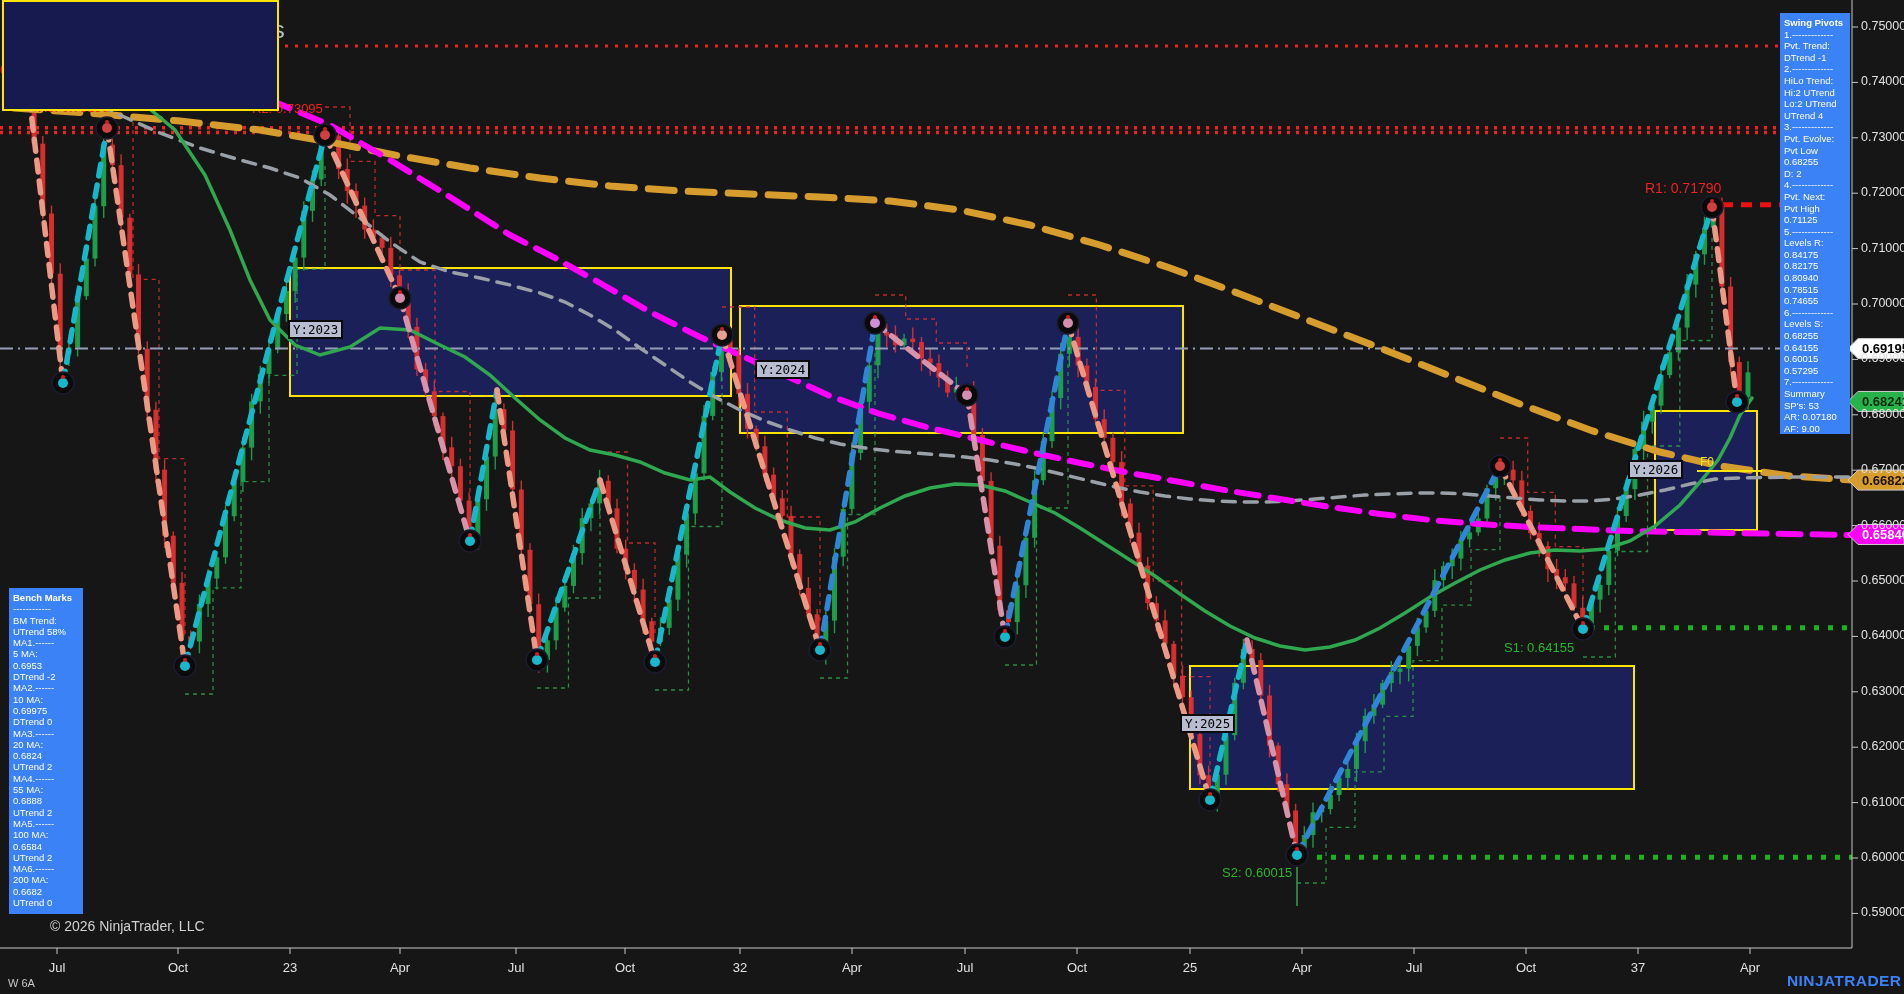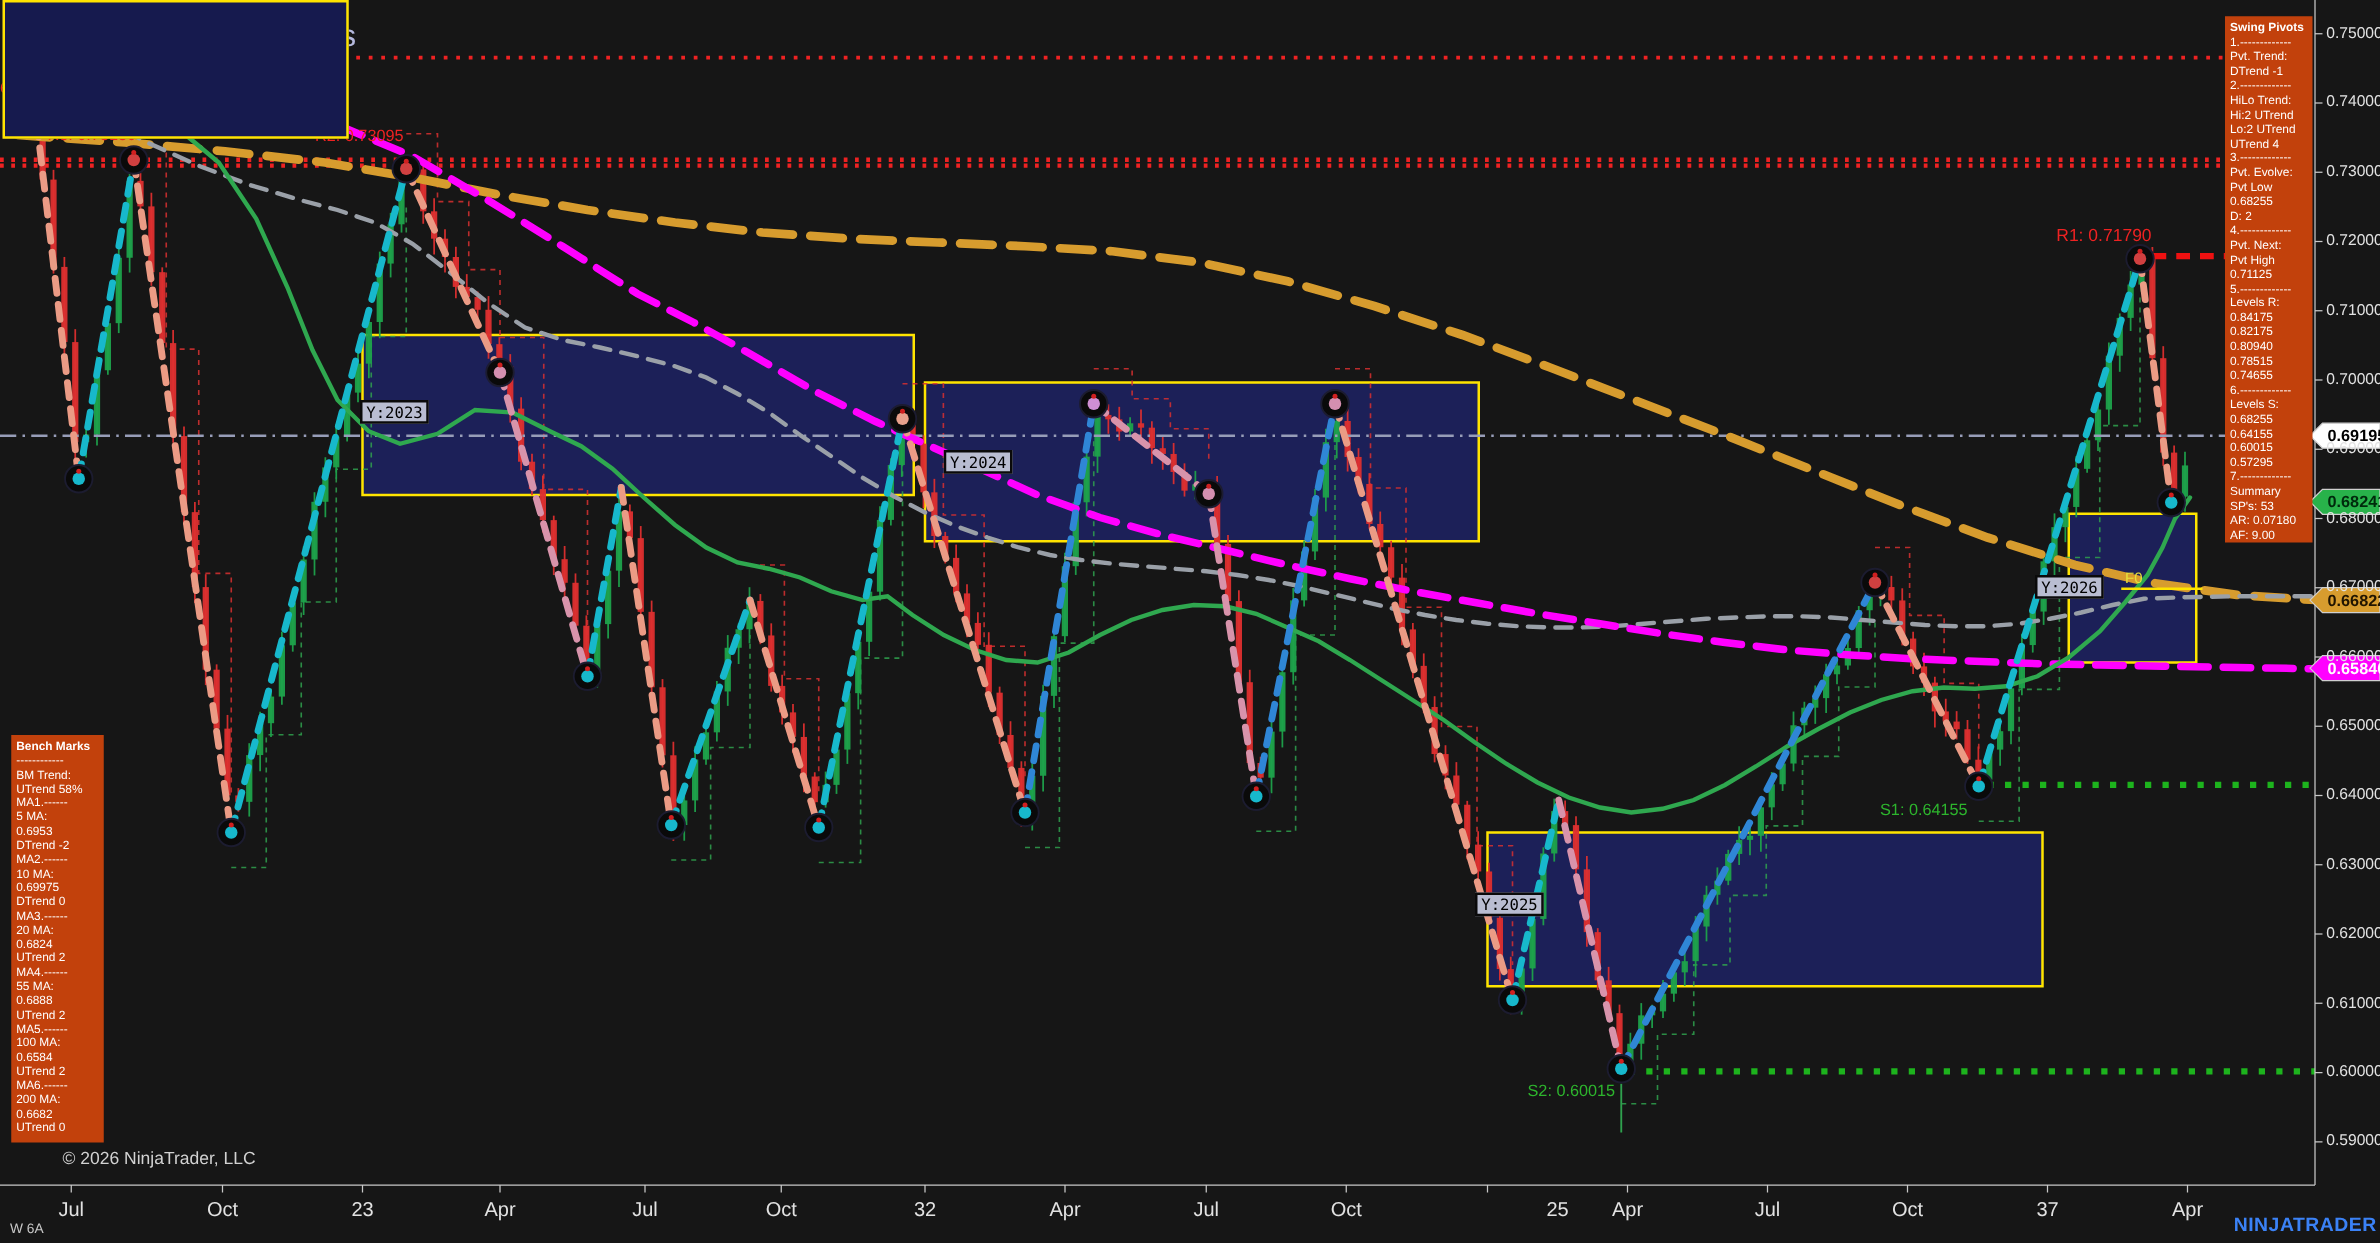--- a/index.html
+++ b/index.html
@@ -1,34 +1,34 @@
 <!DOCTYPE html>
 <html><head>
 <meta charset="utf-8">
 <style>
   html,body{margin:0;padding:0;background:#161616;}
   body{width:1904px;height:994px;position:relative;overflow:hidden;
        font-family:"Liberation Sans",sans-serif;-webkit-font-smoothing:antialiased;}
   #stage{position:absolute;inset:0;}
   svg{position:absolute;left:0;top:0;}
-  .panel{position:absolute;background:#c2410c;color:#fff;font-size:9.5px;line-height:11.3px;
+  .panel{position:absolute;background:#3b82f6;color:#fff;font-size:9.5px;line-height:11.3px;
          padding:4px 4px;white-space:pre;overflow:hidden;z-index:30;}
   .panel .hd{font-weight:bold;}
   #title-box{position:absolute;left:2px;top:0;width:277px;height:111px;background:#161a4e;
              border:2px solid #ffe400;z-index:25;box-sizing:border-box;}
   #range-label{position:absolute;left:7px;top:2px;color:#e9e9f2;font-size:12.5px;}
   .title-line{position:absolute;left:8px;color:#b5b9dd;font-size:24.5px;letter-spacing:0.3px;}
   #title-1{top:16px;}
   #title-2{top:48px;}
   #copyright{position:absolute;left:14px;top:918px;color:#d2d2d2;font-size:14px;z-index:20;margin-left:36px;}
   #instrument-tag{position:absolute;left:8px;top:977px;color:#c8c8c8;font-size:11px;z-index:20;}
   #brand-logo{position:absolute;left:1787px;top:972px;color:#3b82f6;font-size:15.5px;
               font-weight:bold;letter-spacing:0.4px;z-index:20;}
   .ylabel{position:absolute;left:1861px;color:#e2e2e2;font-size:12.5px;z-index:5;}
-  .xlabel{position:absolute;color:#e2e2e2;font-size:16px;transform:translateX(-50%);top:960px;z-index:5;}
+  .xlabel{position:absolute;color:#e2e2e2;font-size:13px;transform:translateX(-50%);top:960px;z-index:5;}
   .ybox{position:absolute;background:#b9bdd1;border:2px solid #0a0a0a;color:#000;
         font-family:"DejaVu Sans Mono","Liberation Mono",monospace;font-size:12.5px;
         padding:0 3px;z-index:22;white-space:nowrap;}
 </style>
 </head>
 <body>
 
 <div id="stage">
 
   <svg id="chart-svg" width="1904" height="994" viewBox="0 0 1904 994">
@@ -666,21 +666,21 @@
     <div class="xlabel" style="left: 57px;">Jul</div>
     <div class="xlabel" style="left: 178px;">Oct</div>
     <div class="xlabel" style="left: 290px;">23</div>
     <div class="xlabel" style="left: 400px;">Apr</div>
     <div class="xlabel" style="left: 516px;">Jul</div>
     <div class="xlabel" style="left: 625px;">Oct</div>
     <div class="xlabel" style="left: 740px;">32</div>
     <div class="xlabel" style="left: 852px;">Apr</div>
     <div class="xlabel" style="left: 965px;">Jul</div>
     <div class="xlabel" style="left: 1077px;">Oct</div>
-    <div class="xlabel" style="left: 1246px;">25</div>
+    <div class="xlabel" style="left: 1190px;">25</div>
     <div class="xlabel" style="left: 1302px;">Apr</div>
     <div class="xlabel" style="left: 1414px;">Jul</div>
     <div class="xlabel" style="left: 1526px;">Oct</div>
     <div class="xlabel" style="left: 1638px;">37</div>
     <div class="xlabel" style="left: 1750px;">Apr</div>
     <div class="ybox" style="left: 288px; top: 320px;">Y:2023</div>
     <div class="ybox" style="left: 735px; top: 360px; margin-left: 20px;">Y:2024</div>
     <div class="ybox" style="left: 1180px; top: 714px;">Y:2025</div>
     <div class="ybox" style="left: 1628px; top: 460px;">Y:2026</div>
   </div>

